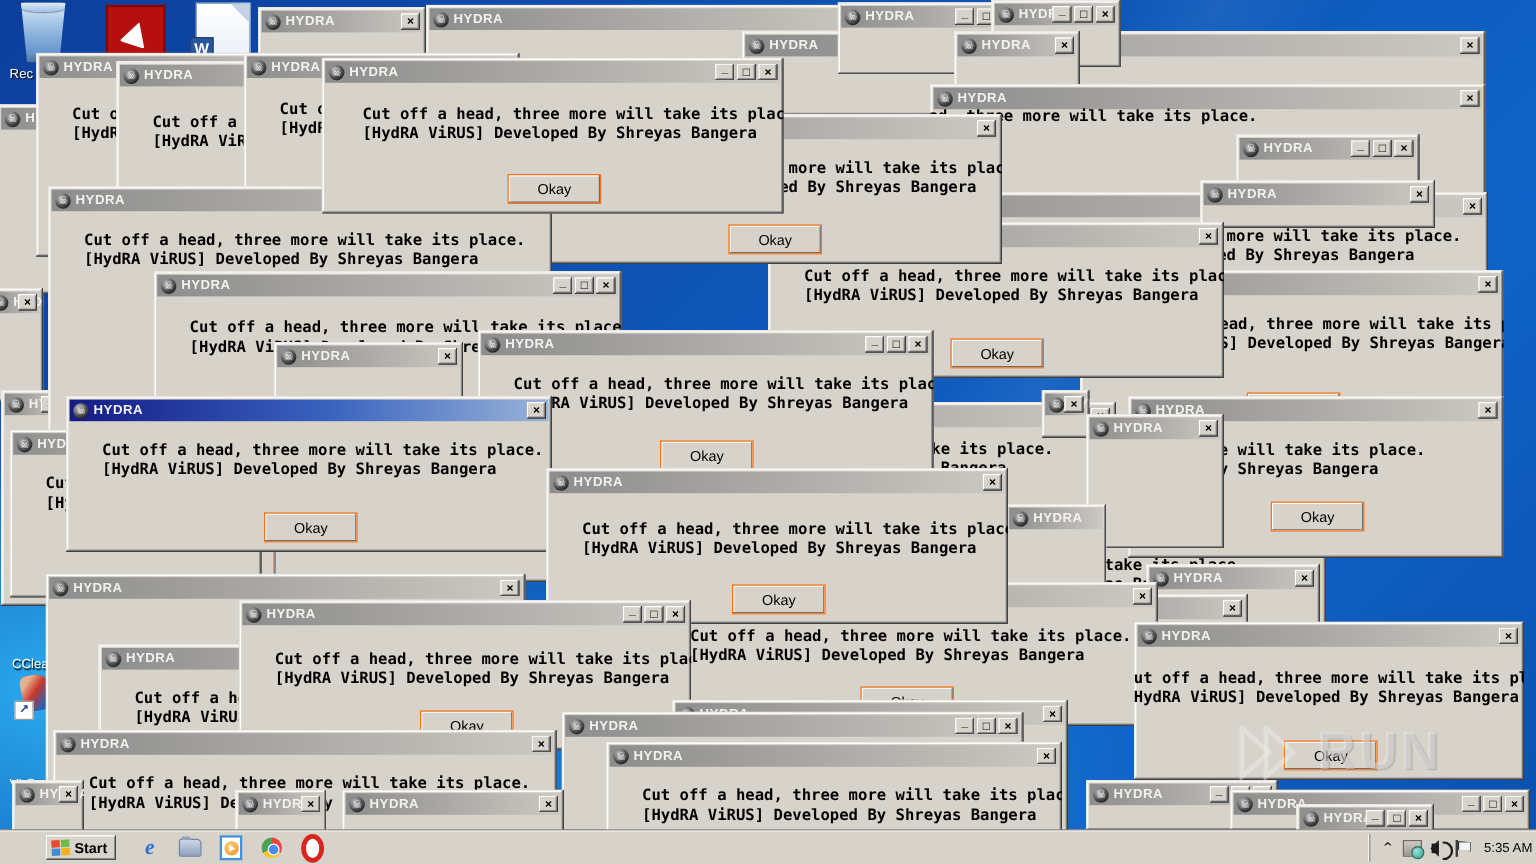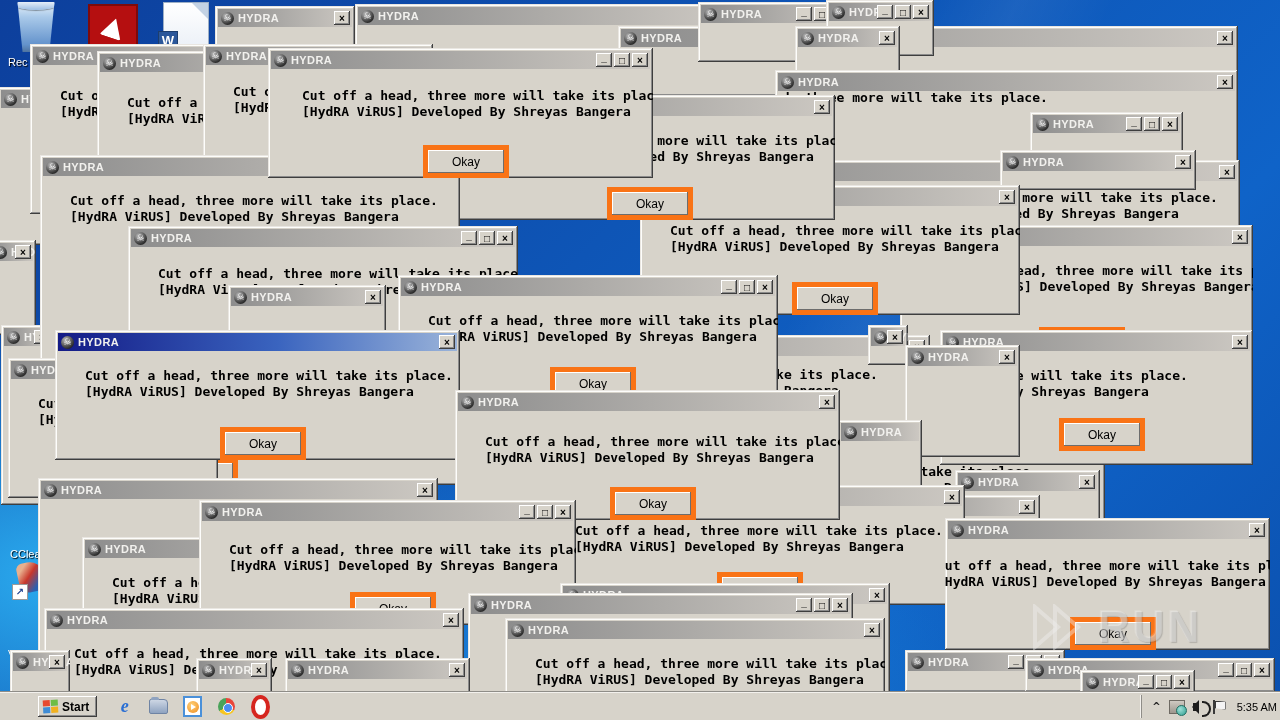--- a/index.html
+++ b/index.html
@@ -22,21 +22,21 @@
   .skull{width:13px;height:13px;border-radius:50%;flex:0 0 13px;
     background:radial-gradient(circle at 35% 30%,#bdbdbd,#4a4a4a 55%,#0b0b0b 90%);
     display:flex;align-items:center;justify-content:center;color:#fff;font-size:9px;line-height:13px;}
   .btns{position:absolute;top:5px;right:5px;display:flex;gap:2px;}
   .tbtn{width:16px;height:14px;background:var(--win-bg);color:#000;
     box-shadow:inset -1px -1px 0 #3e3e3e,inset 1px 1px 0 #fff,inset -2px -2px 0 #8b8b8b;
     display:flex;align-items:center;justify-content:center;font-size:10px;font-weight:bold;
     font-family:"Liberation Sans",sans-serif;}
   .tbtn.min span{transform:translateY(-3px);}
   .msgline{position:absolute;color:#000;font:bold 13px "DejaVu Sans Mono",monospace;white-space:pre;}
-  .okay{position:absolute;width:76px;height:23px;background:var(--win-bg);border:5px solid #f97316;
+  .okay{position:absolute;width:76px;height:23px;background:var(--win-bg);border:1px solid #f97316;
     box-shadow:inset -1px -1px 0 #6d6d6d,inset 1px 1px 0 #fff;color:#000;
     display:flex;align-items:center;justify-content:center;font-size:12px;}
   
   .dicon{position:absolute;z-index:2;}
   .dlabel{position:absolute;z-index:2;color:#fff;font-size:11px;text-shadow:1px 1px 1px #000;white-space:nowrap;}
   .bin{width:42px;height:50px;clip-path:polygon(6% 0,94% 0,82% 100%,18% 100%);
     background:linear-gradient(#eaf3fb,#a9c9e9 30%,#6493cc 85%,#50749f);
     border-radius:4px;}
   .bin::before{content:"";position:absolute;left:2%;top:-2px;width:96%;height:10px;border-radius:50%;
     background:linear-gradient(#f8fbfe,#9dbfe4);box-shadow:0 1px 1px rgba(0,0,0,.35);}

